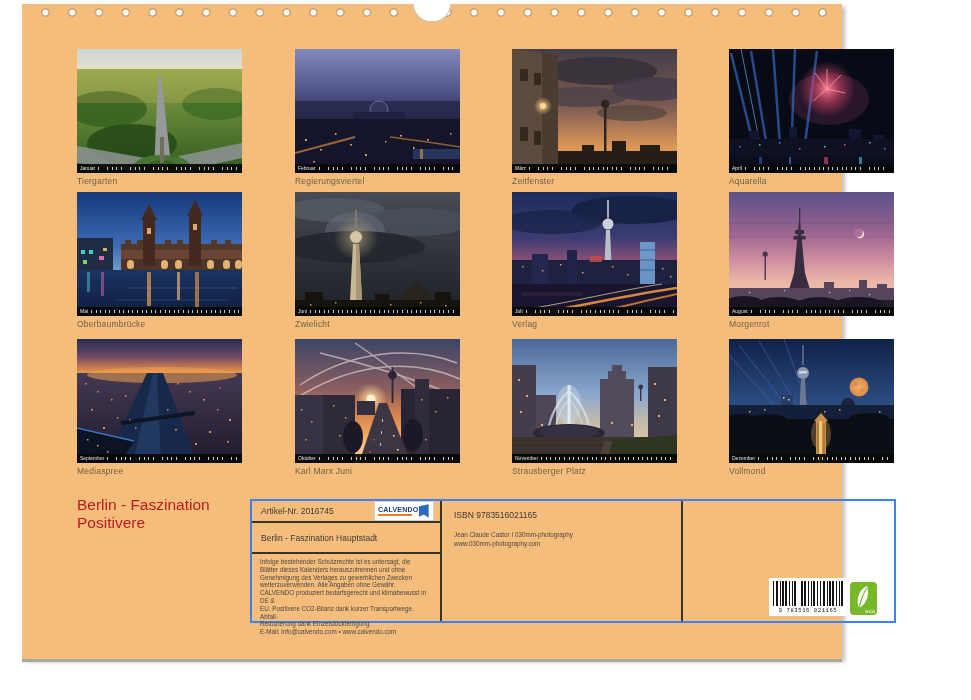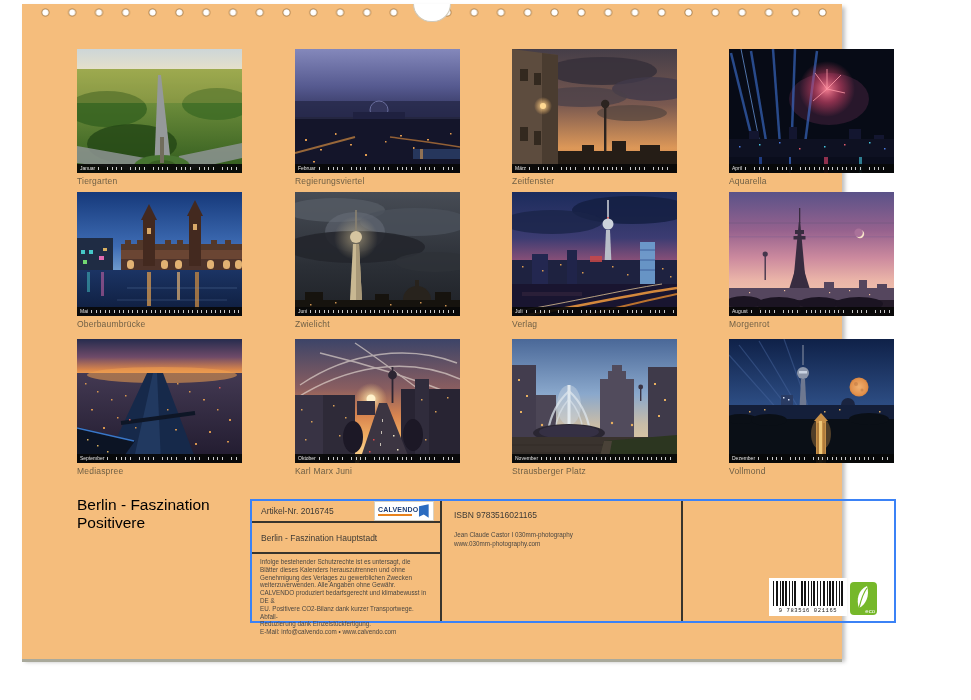--- a/index.html
+++ b/index.html
@@ -19,21 +19,21 @@
   .r1{top:45px}.r2{top:188px}.r3{top:335px}
   .photo{position:relative;width:165px;height:124px;overflow:hidden;background:#222;}
   .photo svg{position:absolute;inset:0;width:100%;height:100%;display:block;}
   .datebar{position:absolute;left:0;right:0;bottom:0;height:9px;background:rgba(8,8,8,.92);
     display:flex;align-items:center;gap:3px;padding:0 3px;box-sizing:border-box;}
   .month{font-size:5px;line-height:1;color:#e4e4e4;white-space:nowrap;}
   .ticks{flex:1;height:3.5px;
     background:repeating-linear-gradient(90deg, rgba(255,255,255,.78) 0, rgba(255,255,255,.78) .9px, rgba(0,0,0,0) .9px, rgba(0,0,0,0) 4.6px);}
   figcaption{margin-top:3px;font-size:8.5px;color:#6e5f45;letter-spacing:.2px;}
   
-  .main-title{position:absolute;left:55px;top:492px;font-size:15.5px;line-height:1.16;color:#000000;}
+  .main-title{position:absolute;left:55px;top:492px;font-size:15.5px;line-height:1.16;color:#b91c1c;}
   .infobox{position:absolute;left:228px;top:495px;width:646px;height:124px;display:flex;
     border:2px solid #3b82f6;box-sizing:border-box;font-size:8.5px;color:#3d3a35;}
   .col1{width:190px;border-right:2px solid #38342c;display:flex;flex-direction:column;box-sizing:border-box;}
   .rowA{height:30px;border-bottom:2px solid #38342c;display:flex;align-items:center;justify-content:space-between;padding:0 6px 0 9px;box-sizing:border-box;}
   .rowB{height:31px;border-bottom:2px solid #38342c;display:flex;align-items:center;padding:12px 9px;box-sizing:border-box;}
   .rowC{flex:1;padding:4px 8px;box-sizing:border-box;}
   .legal{font-size:6.3px;line-height:1.24;color:#4b4742;white-space:pre-line;}
   .logo{width:60px;height:20px;background:#ffffff;border:1px solid #d8d2c4;display:flex;align-items:center;justify-content:space-between;padding:2px 3px;box-sizing:border-box;}
   .logo-txt{display:flex;flex-direction:column;gap:1px;}
   .logo-name{font-size:7px;font-weight:bold;color:#1d3e77;letter-spacing:.2px;line-height:1;}

